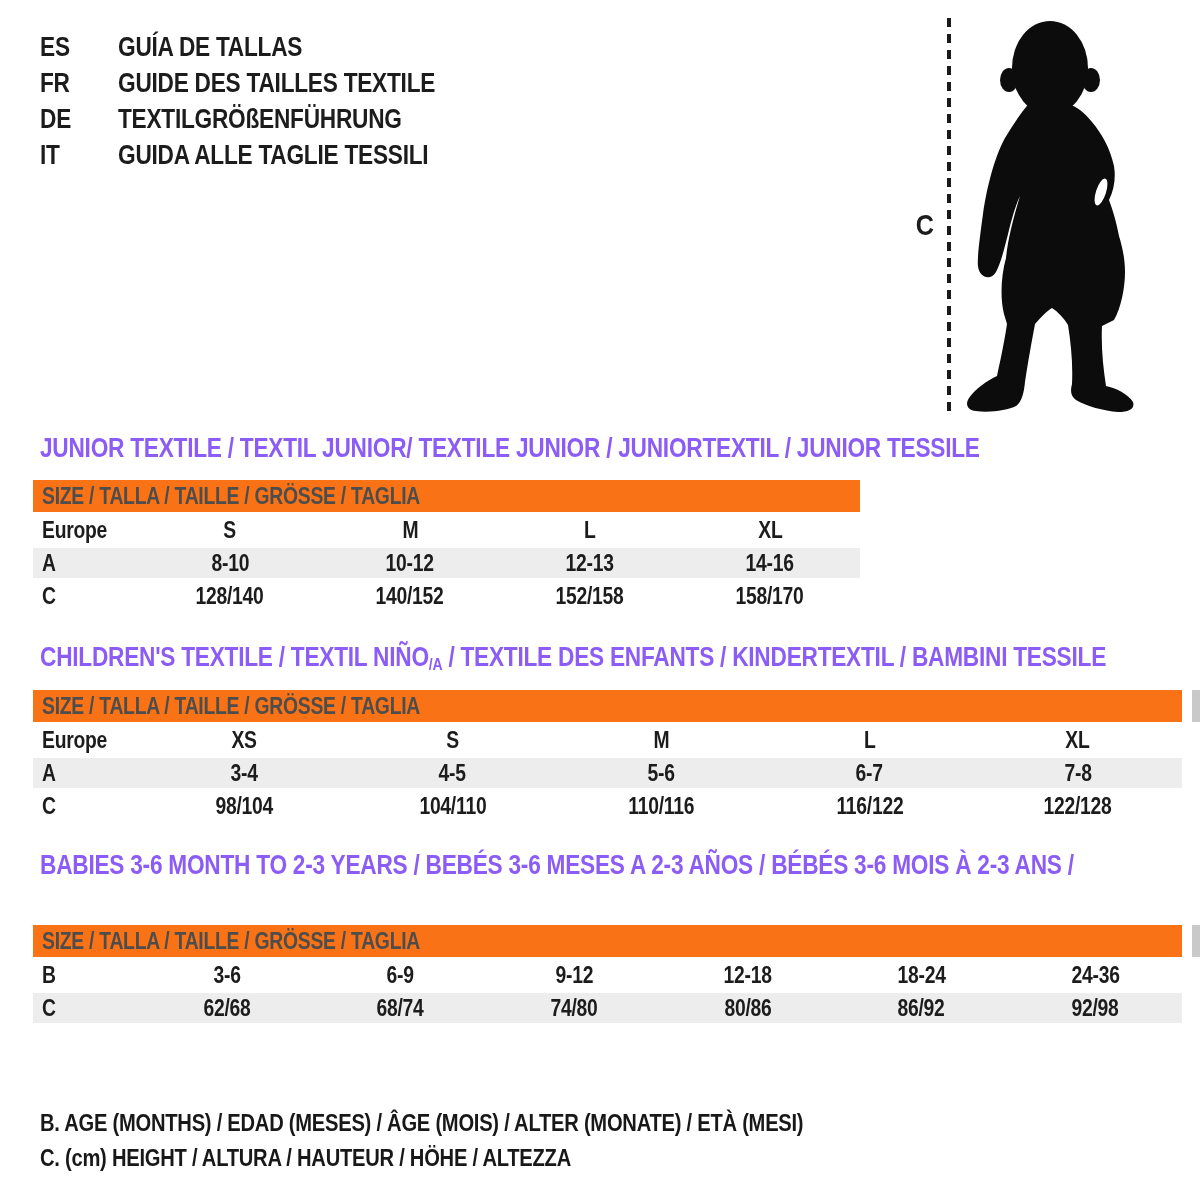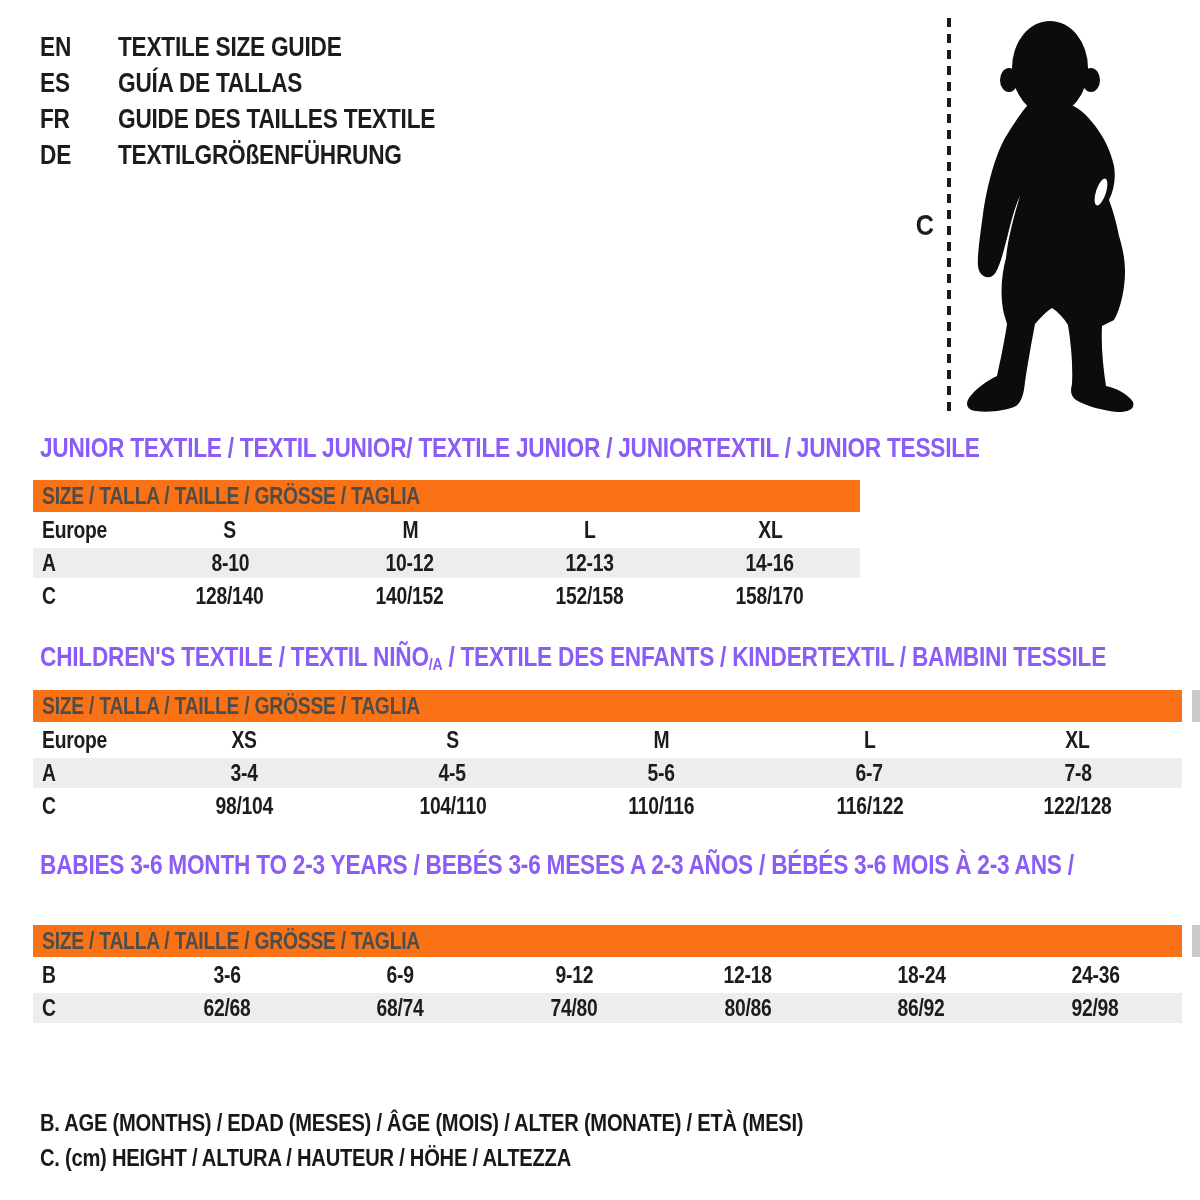--- a/index.html
+++ b/index.html
@@ -41,34 +41,34 @@
 
   .w827{width:827px;} .w1149{width:1149px;}
 </style>
 </head>
 <body>
 
 <div class="canvas">
 
   <div class="lang-block">
     <div class="lang-row">
-      <span class="lang-code"><span class="t">EN</span></span>
-      <span class="t">TEXTILE SIZE GUIDE</span>
-    </div>
-    <div class="lang-row">
       <span class="lang-code"><span class="t">ES</span></span>
       <span class="t">GUÍA DE TALLAS</span>
     </div>
     <div class="lang-row">
       <span class="lang-code"><span class="t">FR</span></span>
       <span class="t">GUIDE DES TAILLES TEXTILE</span>
     </div>
     <div class="lang-row">
       <span class="lang-code"><span class="t">DE</span></span>
       <span class="t">TEXTILGRÖßENFÜHRUNG</span>
+    </div>
+    <div class="lang-row">
+      <span class="lang-code"><span class="t">IT</span></span>
+      <span class="t">GUIDA ALLE TAGLIE TESSILI</span>
     </div>
   </div>
 
   <div class="dash-line"></div>
   <div class="fig-c">
     <span class="tc">C</span>
   </div>
   <svg class="toddler" width="188" height="408" viewBox="0 0 188 408">
     <g fill="#0c0c0c">
       <ellipse cx="92" cy="54" rx="38" ry="47"></ellipse>

